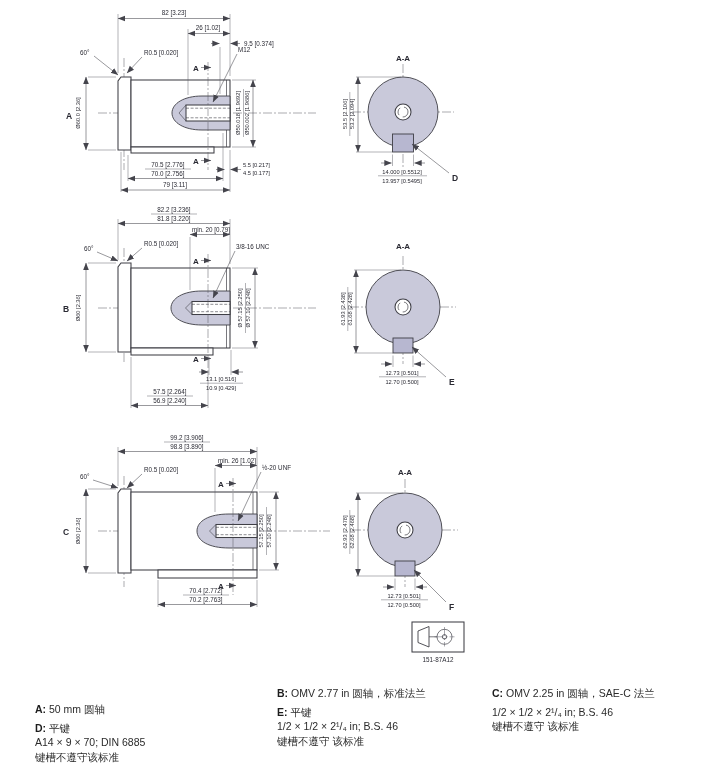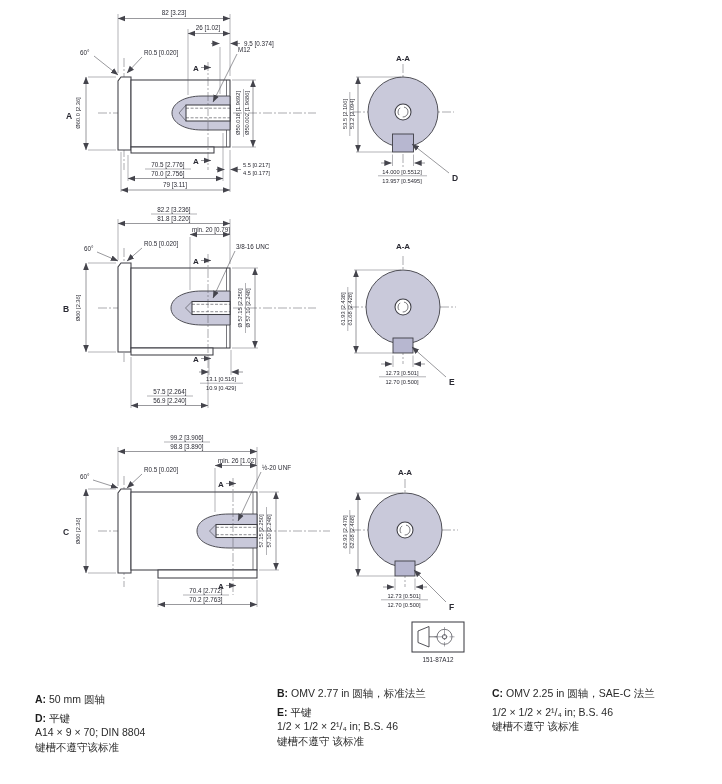--- a/index.html
+++ b/index.html
@@ -310,25 +310,25 @@
 
 <div class="wm">
   
   
   
   
 </div>
 
 
 <div class="notes">
-  <div class="note-col" style="left:35px;top:8px;">
+  <div class="note-col" style="left:35px;top:18px;">
     <div><b>A:</b> <span>50 mm 圆轴</span></div>
     <div class="note-gap"></div>
     <div><b>D:</b> <span>平键</span></div>
-    <div>A14 × 9 × 70; DIN 8804</div>
+    <div>A14 × 9 × 70; DIN 6885</div>
     <div>键槽不遵守该标准</div>
   </div>
   <div class="note-col" style="left:277px;top:2px;">
     <div><b>B:</b> <span>OMV  2.77 in 圆轴，标准法兰</span></div>
     <div class="note-gap"></div>
     <div><b>E:</b> <span>平键</span></div>
     <div>1/2 × 1/2 × 2¹/₄ in; B.S. 46</div>
     <div>键槽不遵守 该标准</div>
   </div>
   <div class="note-col" style="left:492px;top:2px;">

